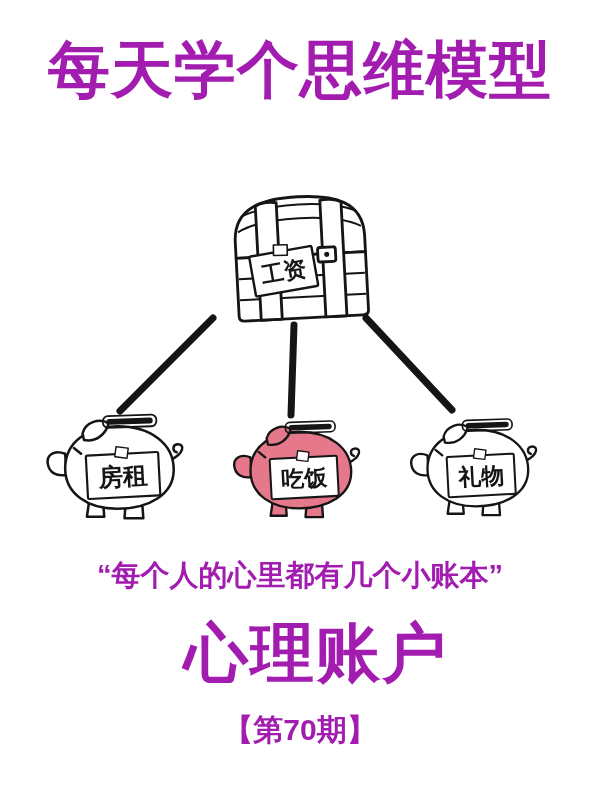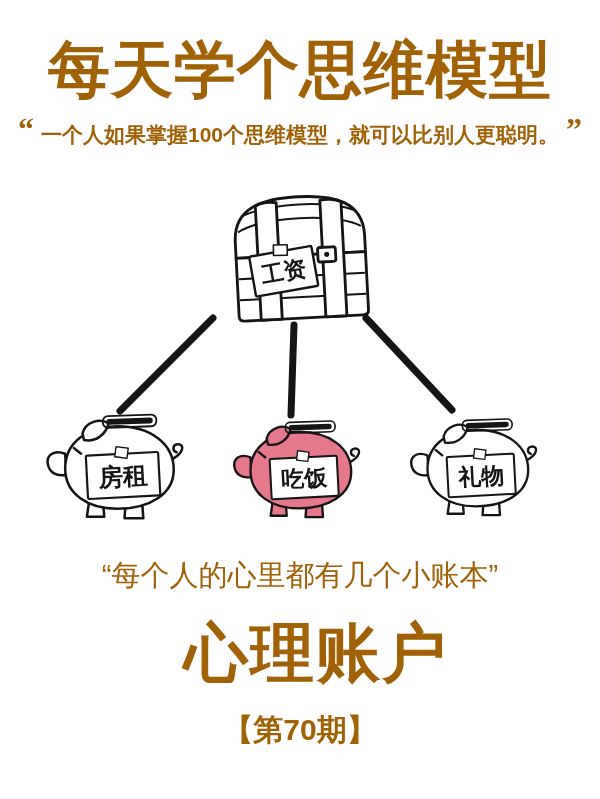--- a/index.html
+++ b/index.html
@@ -1,19 +1,19 @@
 <!DOCTYPE html>
 <html><head>
 <meta charset="utf-8">
 <style>
   * { margin:0; padding:0; box-sizing:border-box; }
   html,body { background:#ffffff; }
   .page {
     position:relative; width:600px; height:799px; margin:0 auto;
-    background:#ffffff; overflow:hidden; color:#a16207;
+    background:#ffffff; overflow:hidden; color:#a21caf;
     font-family:"Liberation Sans","DejaVu Sans",sans-serif;
   }
   .main-title {
     position:absolute; top:34px; left:0; width:100%;
     text-align:center; font-size:62px; font-weight:900;
     letter-spacing:1px; line-height:1.15; white-space:nowrap;
   }
   .subtitle {
     position:absolute; top:121px; left:0; width:100%;
     text-align:center; font-size:21px; font-weight:700; white-space:nowrap;
@@ -25,21 +25,21 @@
   .subtitle .bigq.open { margin-right:7px; }
   .subtitle .bigq.close { margin-left:7px; }
   .chest { position:absolute; left:216px; top:190px; width:170px; height:138px; }
   .links { position:absolute; left:0; top:308px; width:600px; height:112px; }
   .pig { position:absolute; }
   .pig.p1 { left:42px;  top:406px; width:152px; }
   .pig.p2 { left:229px; top:413px; width:141px; }
   .pig.p3 { left:406px; top:411px; width:141px; }
   .bottom-quote {
     position:absolute; top:556px; left:0; width:100%;
-    text-align:center; font-size:29px; font-weight:400; white-space:nowrap;
+    text-align:center; font-size:29px; font-weight:700; white-space:nowrap;
   }
   .model-name {
     position:absolute; top:610px; left:16px; width:100%;
     text-align:center; font-size:64px; font-weight:900; letter-spacing:2px;
   }
   .issue {
     position:absolute; top:710px; left:0; width:100%;
     text-align:center; font-size:30px; font-weight:700;
   }
   svg text {
@@ -47,23 +47,20 @@
     font-weight:bold; fill:#151515;
   }
 </style>
 </head>
 <body>
 
 <div class="page">
 
   <h1 class="main-title">每天学个思维模型</h1>
 
-  <div class="subtitle">
-    <span class="bigq open">“</span><span>一个人如果掌握100个思维模型，就可以比别人更聪明。</span><span class="bigq close">”</span>
-  </div>
 
   <svg class="chest" viewBox="0 0 210 170">
     <g stroke="#151515" fill="#ffffff" stroke-width="3.5" stroke-linejoin="round" transform="rotate(-3 105 85)">
       <path d="M25,80 L25,60 C25,18 60,8 105,8 C150,8 185,18 185,60 L185,80 Z"></path>
       <path d="M29,48 C62,30 148,30 181,48" fill="none" stroke-width="2.5"></path>
       <path d="M36,28 C72,14 138,14 174,28" fill="none" stroke-width="2.5"></path>
       <path d="M25,80 L185,80 L185,152 C185,156 182,158 178,158 L32,158 C28,158 25,156 25,152 Z"></path>
       <path d="M27,106 L183,106" fill="none" stroke-width="2.5"></path>
       <path d="M27,132 L183,132" fill="none" stroke-width="2.5"></path>
       <path d="M52,17 C59,13 71,12 78,14 L78,158 L52,158 Z"></path>

